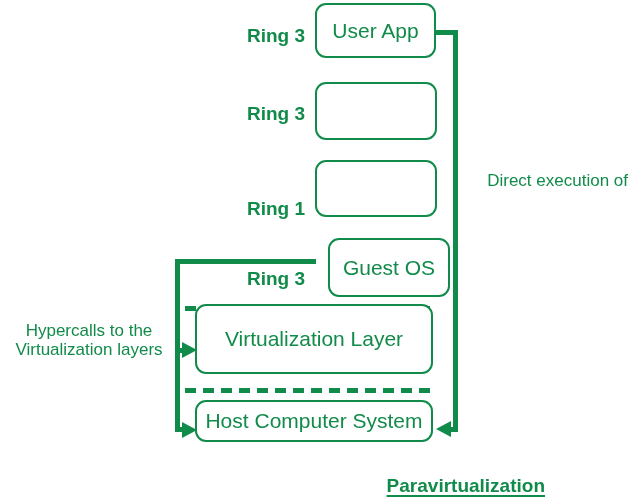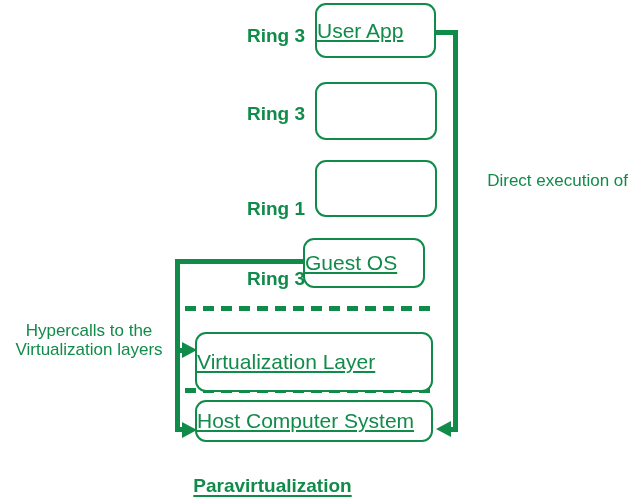--- a/index.html
+++ b/index.html
@@ -10,25 +10,24 @@
     background: var(--bg);
     font-family: "Liberation Sans", sans-serif;
     overflow: hidden;
   }
   .box {
     position: absolute;
     box-sizing: border-box;
     border: 2px solid var(--green);
     border-radius: 11px;
     background: var(--bg);
-    display: flex; align-items: center; justify-content: flex-start;
+    display: flex; align-items: center; justify-content: center;
     color: var(--green);
     font-size: 21px;
     z-index: 3;
-    text-decoration: underline;
   }
   .ring-label {
     position: absolute;
     left: 205px; width: 100px;
     text-align: right;
     color: var(--green);
     font-size: 19px; font-weight: bold;
     z-index: 3;
   }
   .hline, .vline { position: absolute; background: var(--green); z-index: 2; }
@@ -52,21 +51,21 @@
   .note {
     position: absolute;
     color: var(--green);
     font-size: 17px; line-height: 19px;
     text-align: center;
     z-index: 3;
   }
   .title {
     position: absolute;
     left: 0; top: 475px; width: 545px;
-    text-align: center;
+    text-align: right;
     color: var(--green);
     font-size: 19px; font-weight: bold;
     text-decoration: underline;
     text-decoration-thickness: 2px;
     text-underline-offset: 3px;
     z-index: 3;
   }
 </style>
 </head>
 <body>
@@ -80,25 +79,25 @@
 
   <div class="box" style="left:315px; top:3px;   width:121px; height:55px;">
     <span>User App</span>
   </div>
   <div class="box" style="left:315px; top:82px;  width:122px; height:58px;">
     <span></span>
   </div>
   <div class="box" style="left:315px; top:160px; width:122px; height:57px;">
     <span></span>
   </div>
-  <div class="box" style="left:303px; top:238px; width:122px; height:50px;">
+  <div class="box" style="left:328px; top:238px; width:122px; height:59px;">
     <span>Guest OS</span>
   </div>
 
-  <div class="box" style="left:195px; top:332px; width:238px; height:60px;">
+  <div class="box" style="left:195px; top:304px; width:238px; height:70px;">
     <span>Virtualization Layer</span>
   </div>
   <div class="box" style="left:195px; top:400px; width:238px; height:42px;">
     <span>Host Computer System</span>
   </div>
 
   <div class="dashed" style="top:306px;"></div>
   <div class="dashed" style="top:388px;"></div>
 
   <div class="hline" style="left:435px; top:30px; width:23px; height:5px;"></div>

